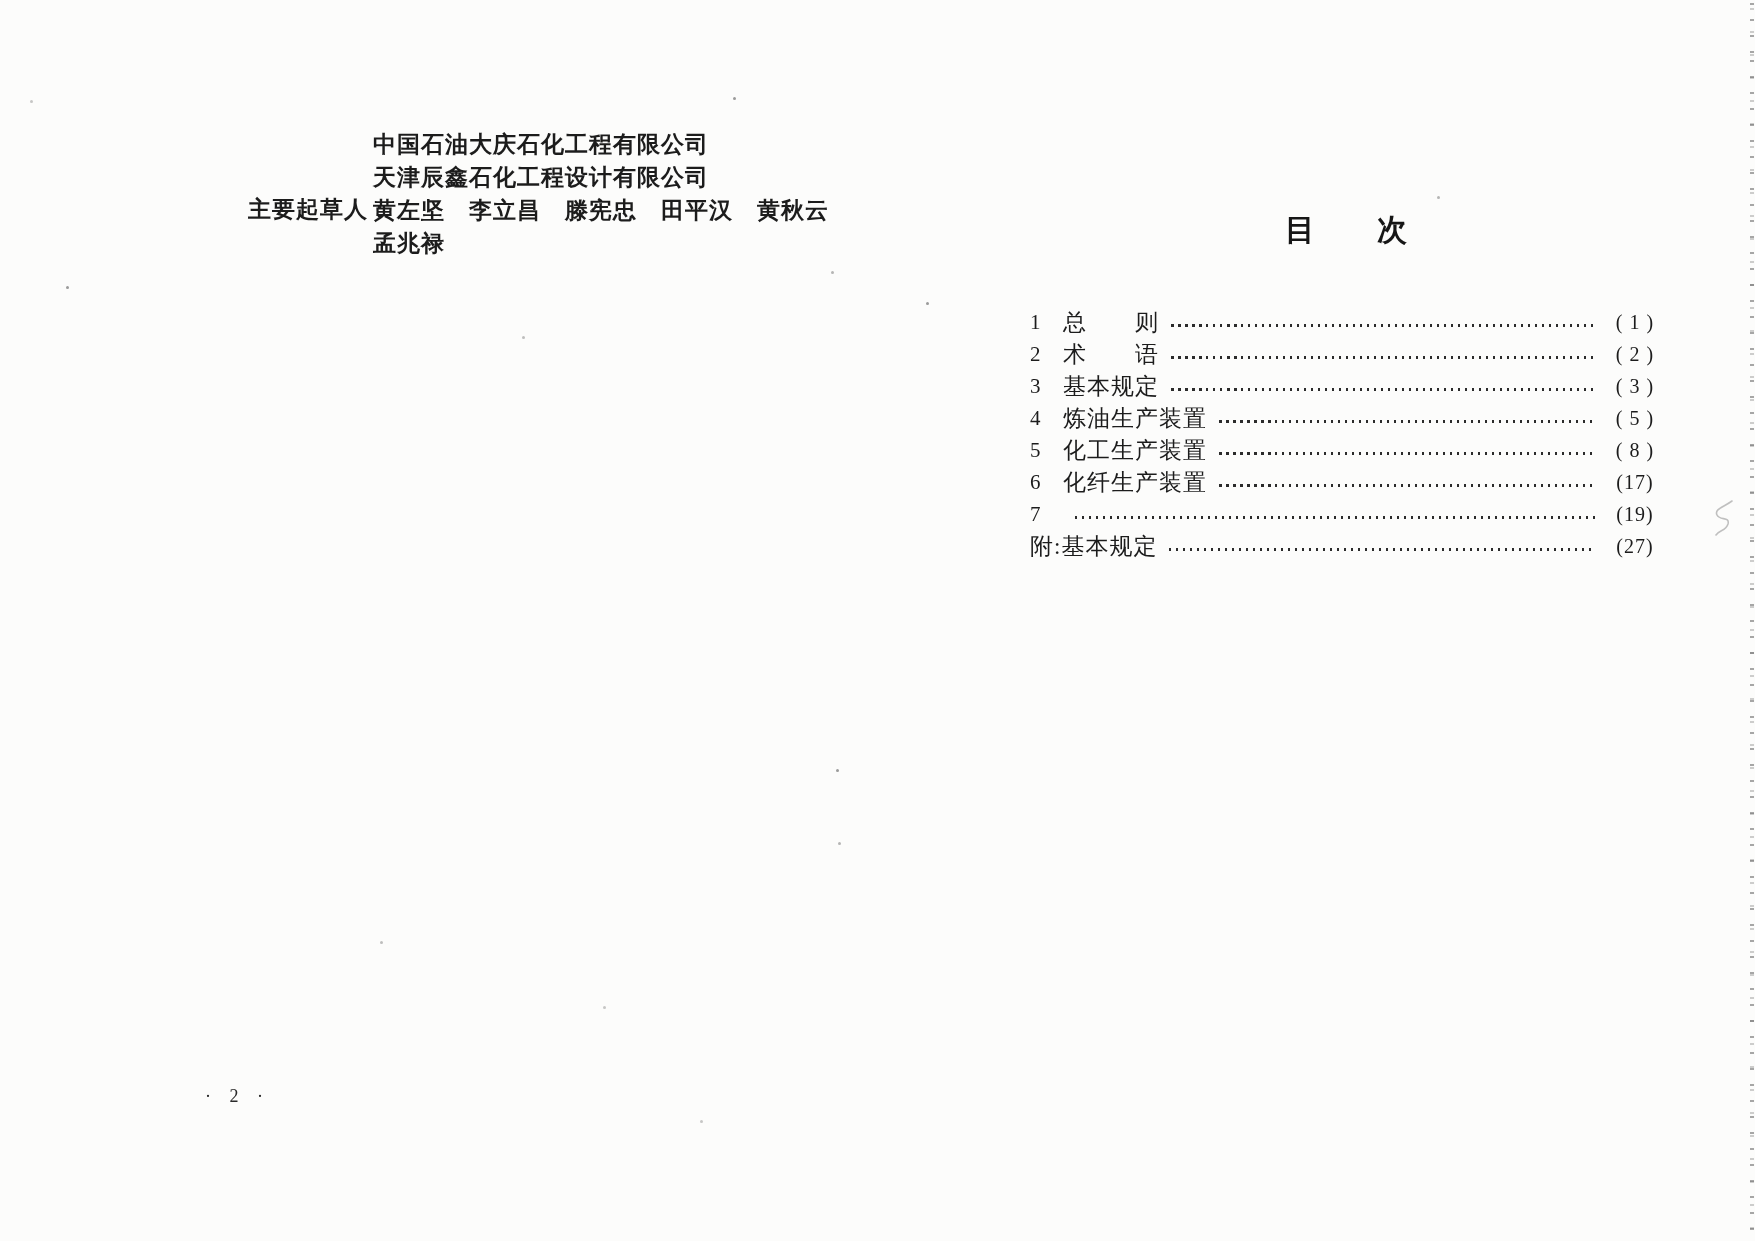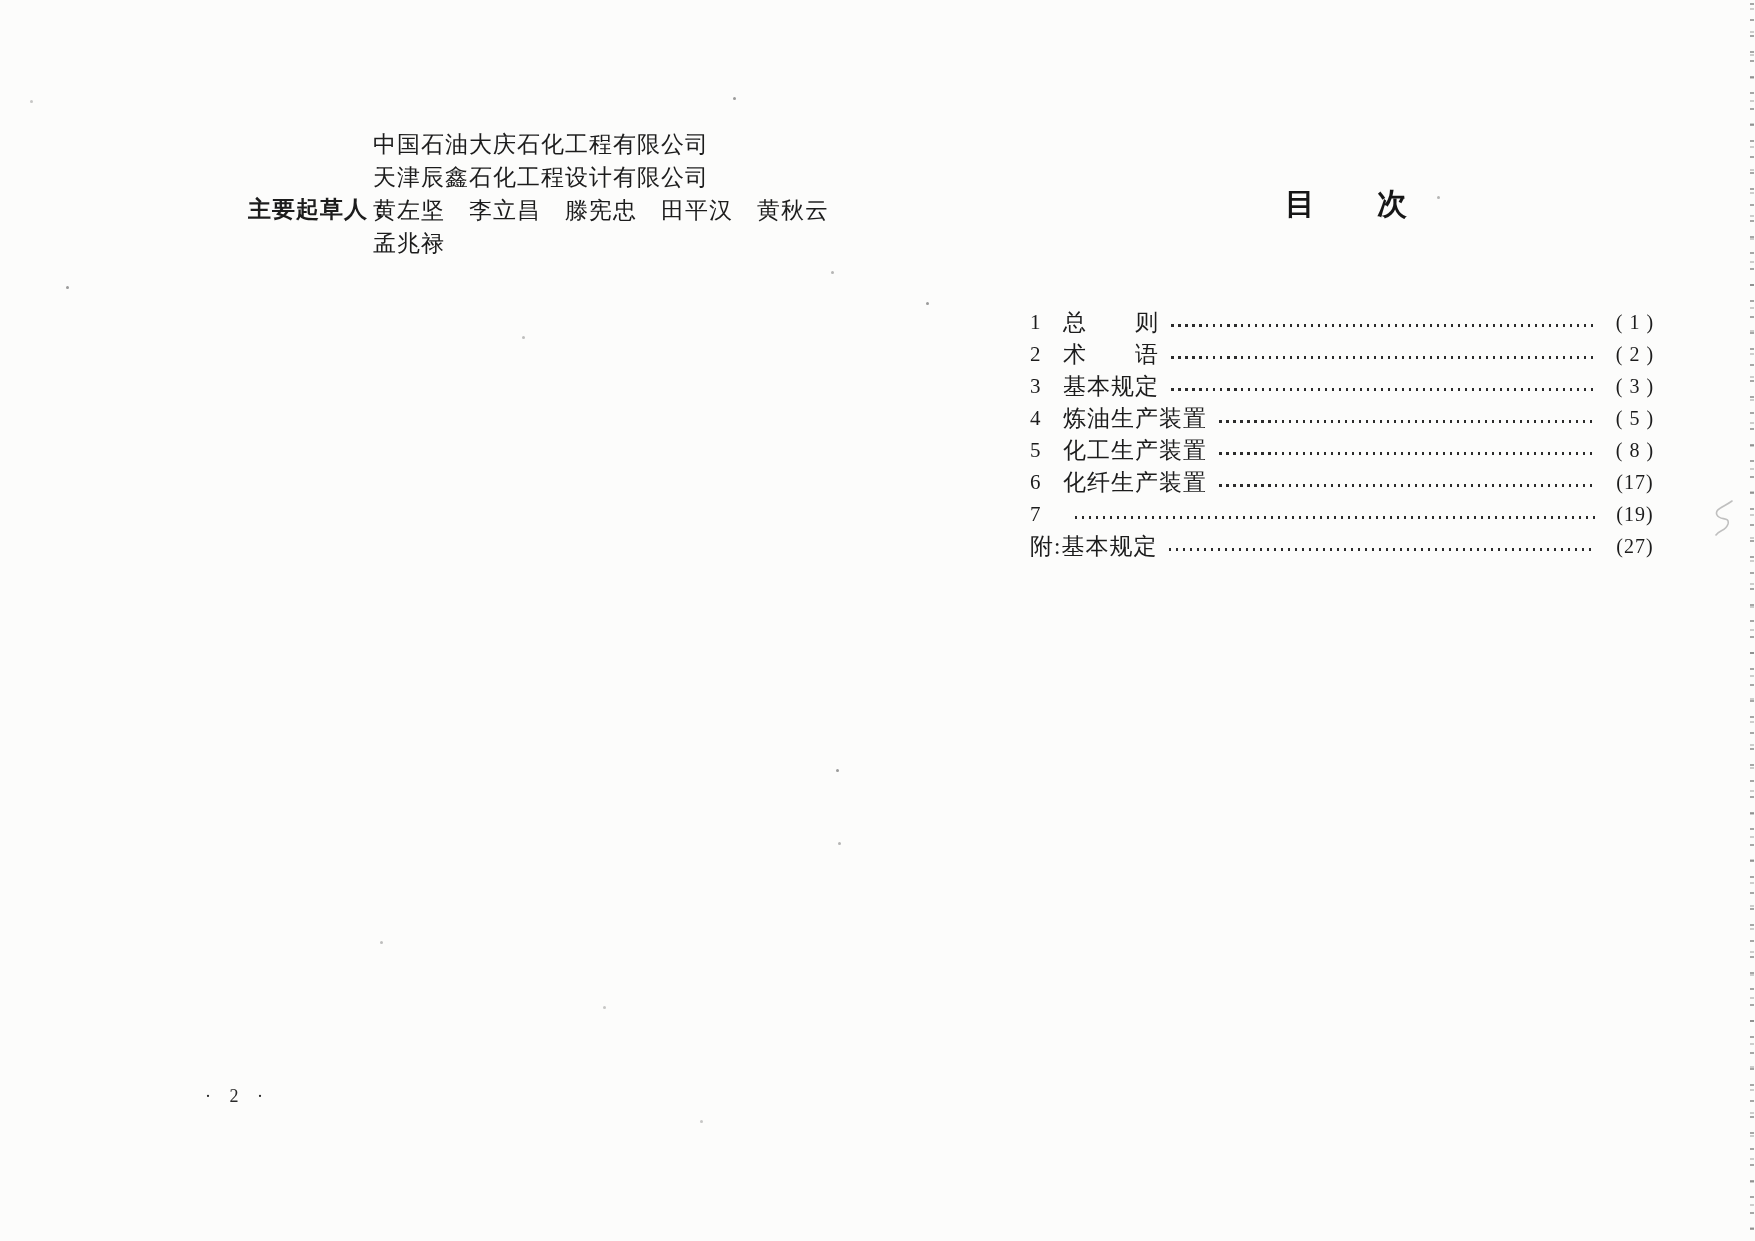--- a/index.html
+++ b/index.html
@@ -31,36 +31,37 @@
     position: absolute;
     left: 0;
     top: 65px; 
     font-weight: bold;
   }
   .credits-lines {
     margin-left: 125px;
   }
   .credits-lines > div {
     height: 33px;
+    font-weight: bold;
   }
 
   .folio {
     position: absolute;
     left: 205px;
     top: 1086px;
     font-size: 18px;
     letter-spacing: 7px;
     color: #2a2a2a;
   }
 
   
   .toc-title {
     position: absolute;
     left: 1030px;
-    top: 184px;
+    top: 210px;
     width: 632px;
     text-align: center;
     font-size: 30px;
     font-weight: bold;
     color: #161616;
   }
   .toc-title .gap {
     display: inline-block;
     width: 62px;
   }

